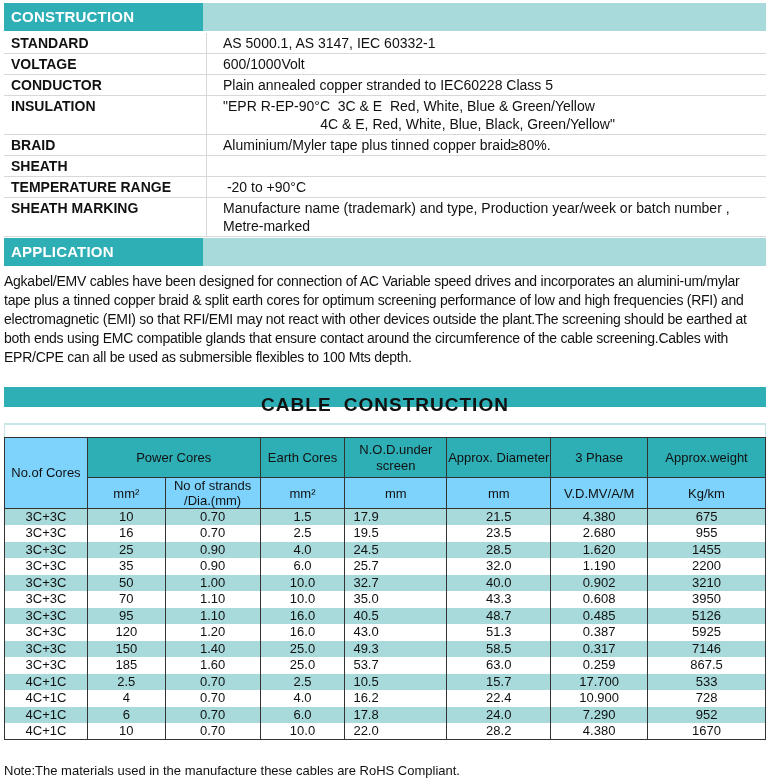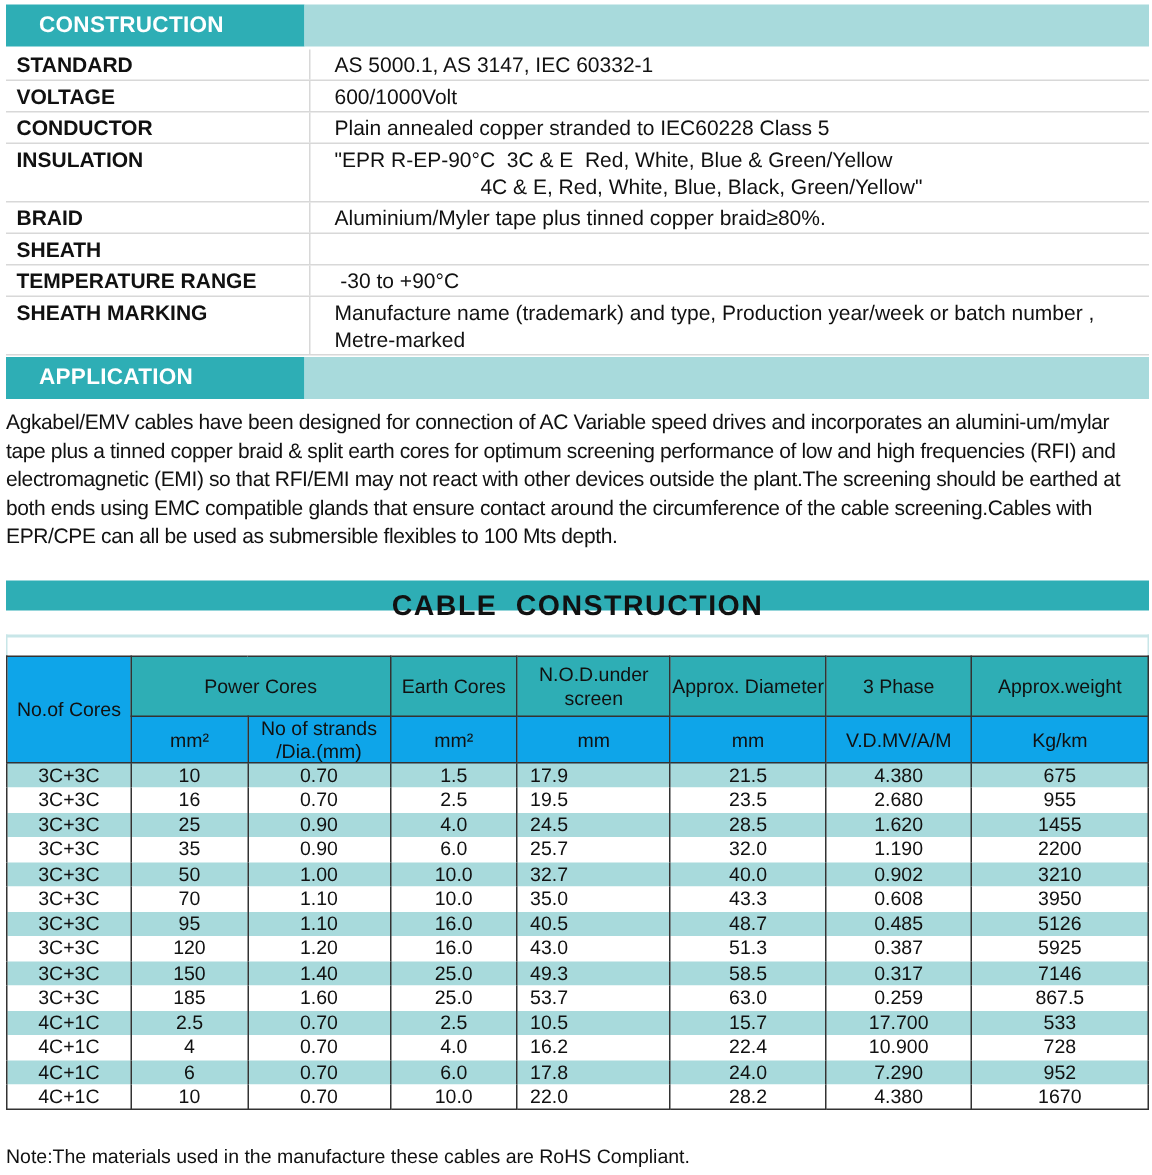--- a/index.html
+++ b/index.html
@@ -1,40 +1,40 @@
 <!DOCTYPE html>
 <html><head>
 <meta charset="utf-8">
 <style>
   * { box-sizing: border-box; margin: 0; padding: 0; }
   html, body { width: 768px; height: 783px; background: #ffffff; overflow: hidden; }
   body { font-family: "Liberation Sans", sans-serif; color: #111; position: relative; }
 
   .section-bar { position: absolute; left: 4px; width: 762px; height: 28px; display: flex; }
-  .section-bar .dark { width: 199px; background: #2eaeb5; color: #fff; font-weight: bold; font-size: 15px; line-height: 28px; padding-left: 22px; letter-spacing: 0.2px; }
+  .section-bar .dark { width: 199px; background: #2eaeb5; color: #fff; font-weight: bold; font-size: 15px; line-height: 28px; padding-left: 7px; letter-spacing: 0.2px; }
   .section-bar .light { flex: 1; background: #a8dadc; }
 
   #construction-bar { top: 3px; }
   #application-bar { top: 238px; border-radius: 12px; }
 
   .spec-table { position: absolute; left: 4px; top: 33px; width: 762px; border-collapse: collapse; font-size: 14px; }
   .spec-row { display: flex; border-bottom: 1px solid #d8d8d8; }
   .spec-label { width: 203px; font-weight: bold; padding-left: 7px; border-right: 1px solid #d8d8d8; line-height: 18px; padding-top: 1px; padding-bottom: 1px; }
   .spec-value { flex: 1; padding-left: 16px; line-height: 18px; padding-top: 1px; padding-bottom: 1px; white-space: pre-wrap; }
 
   .app-text { position: absolute; left: 4px; top: 272px; width: 764px; font-size: 14px; line-height: 19px; letter-spacing: -0.25px; }
 
   .cc-title { position: absolute; left: 4px; top: 387px; width: 762px; height: 20px; background: #2eaeb5; color: #111; font-weight: bold; font-size: 19px; text-align: center; line-height: 36px; letter-spacing: 1px; word-spacing: 6px; }
   .cc-spacer { position: absolute; left: 4px; top: 423px; width: 762px; height: 14px; border-left: 1px solid #c8e6e8; border-right: 1px solid #c8e6e8; border-top: 2px solid #c8e6e8; }
 
   table.cable { position: absolute; left: 4px; top: 437px; width: 762px; border-collapse: collapse; font-size: 13px; text-align: center; }
   table.cable th, table.cable td { border-left: 1px solid #333; border-right: 1px solid #333; font-weight: normal; }
   table.cable thead th { border: 1px solid #333; }
   table.cable th.teal { background: #2eaeb5; color: #111; }
-  table.cable th.white { background: #0ea5e9; }
+  table.cable th.white { background: #7dd3fc; }
   table.cable thead tr.h1 th { height: 40px; line-height: 16px; }
   table.cable thead tr.h2 th { height: 28px; line-height: 15px; }
   table.cable tbody td { height: 16.5px; line-height: 16px; padding: 0; font-size: 13px; }
   table.cable tbody tr:nth-child(odd) td { background: #a8dadc; }
   table.cable tbody tr:nth-child(even) td { background: #fff; }
   table.cable tbody tr:last-child td { border-bottom: 1px solid #333; }
   table.cable tbody td.col-nod { text-align: left; padding-left: 8px; }
 
   .note { position: absolute; left: 4px; top: 763px; font-size: 13px; }
 </style>
@@ -66,21 +66,21 @@
     </div>
     <div class="spec-row">
       <div class="spec-label">BRAID</div>
       <div class="spec-value">Aluminium/Myler tape plus tinned copper braid≥80%.</div>
     </div>
     <div class="spec-row">
       <div class="spec-label">SHEATH</div>
     </div>
     <div class="spec-row">
       <div class="spec-label">TEMPERATURE RANGE</div>
-      <div class="spec-value"> -30 to +90°C</div>
+      <div class="spec-value"> -20 to +90°C</div>
     </div>
     <div class="spec-row">
       <div class="spec-label">SHEATH MARKING</div>
       <div class="spec-value">Manufacture name (trademark) and type, Production year/week or batch number ,
 Metre-marked</div>
     </div>
   </div>
 
 <div class="section-bar" id="application-bar">
   <div class="dark">APPLICATION</div>

